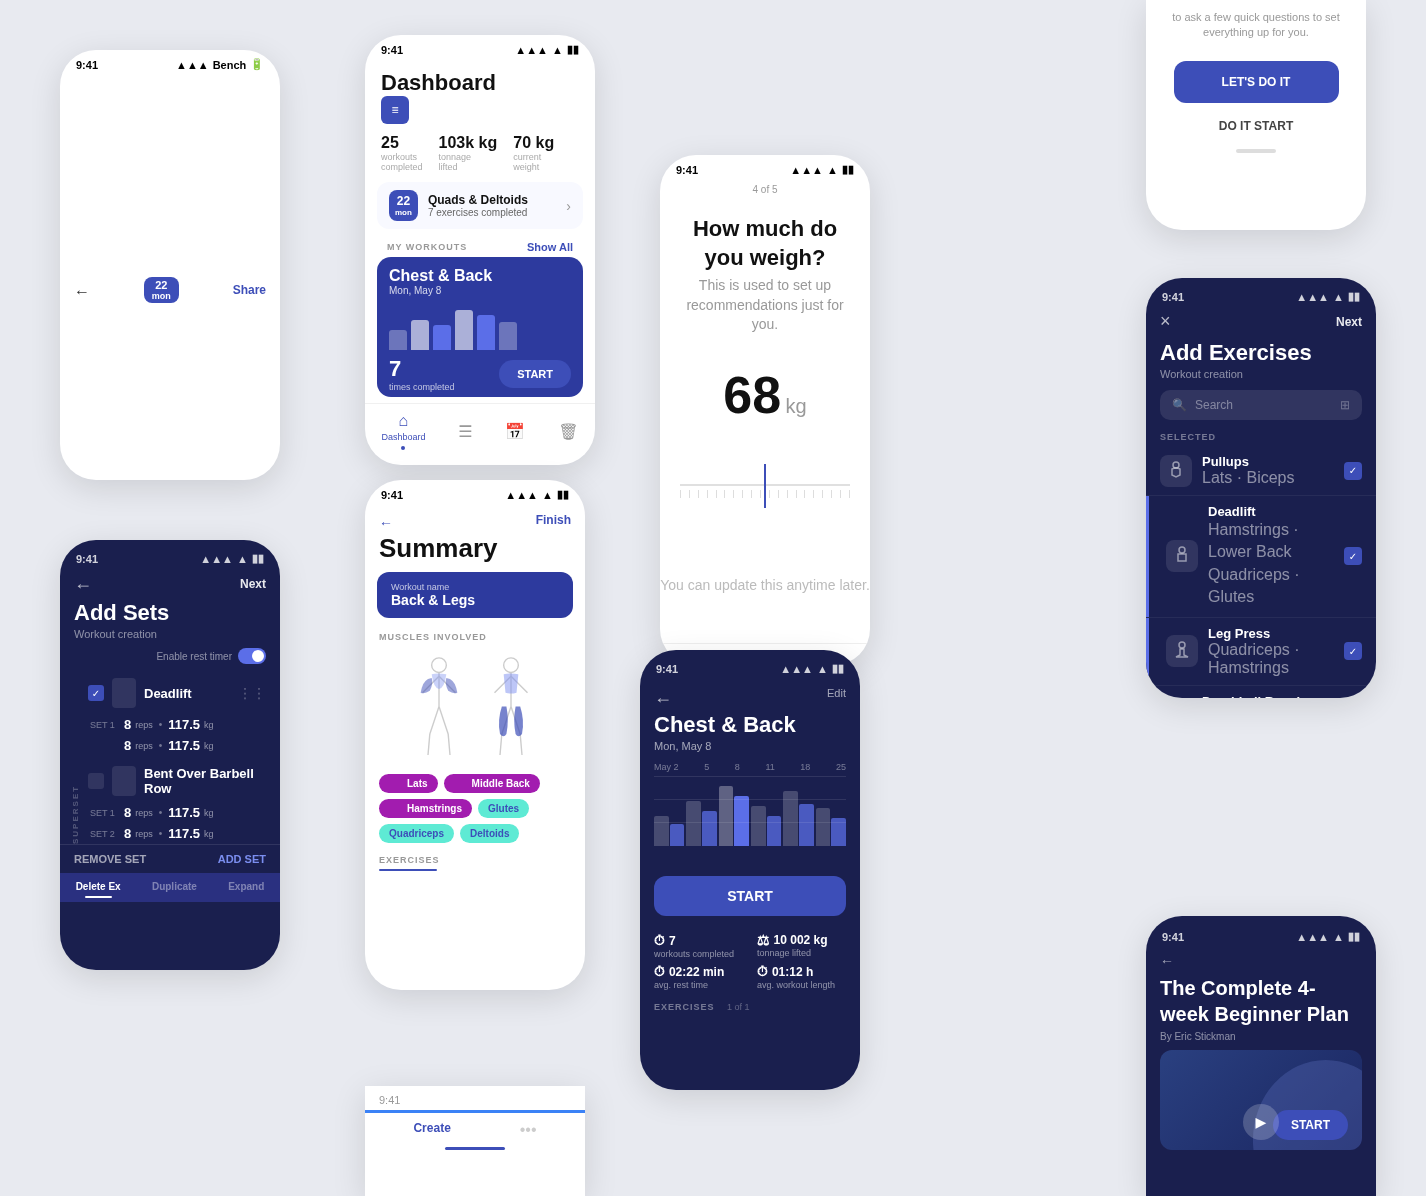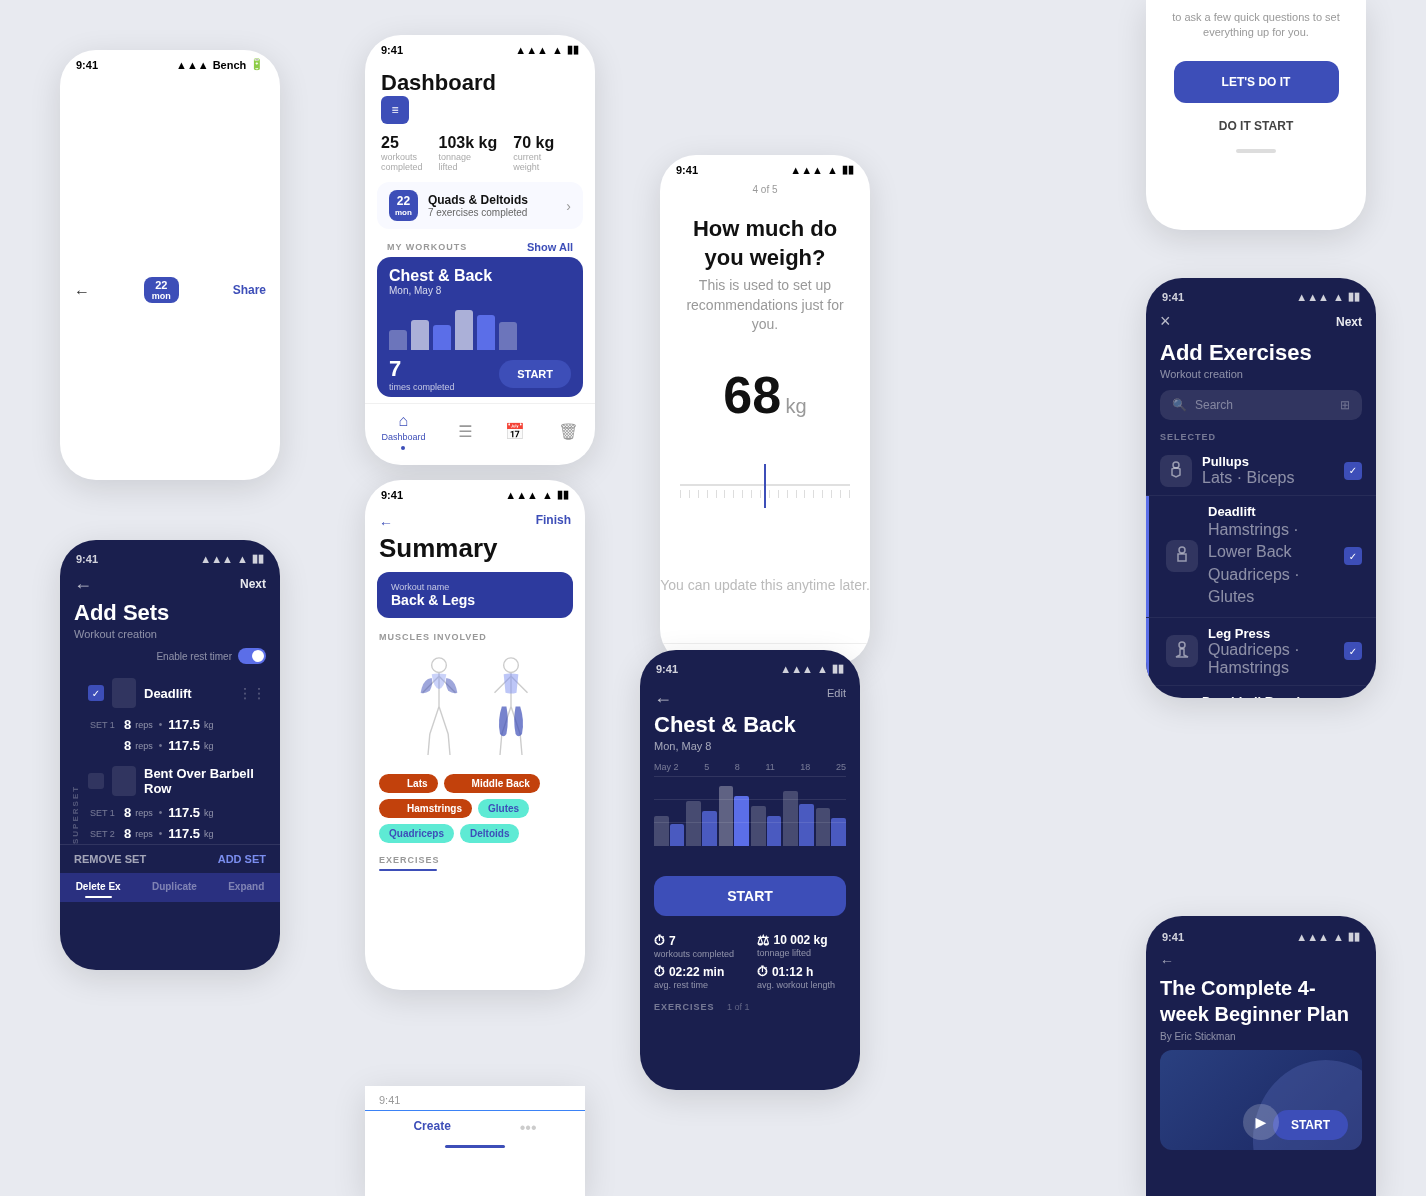--- a/index.html
+++ b/index.html
@@ -421,21 +421,21 @@
       height: 120px;
     }
 
     .summary-muscle-tags { padding: 6px 14px; display: flex; gap: 6px; flex-wrap: wrap; }
     .smt {
       padding: 4px 10px;
       border-radius: 16px;
       font-size: 10px;
       font-weight: 600;
     }
-    .smt-blue { background: #c2410c; color: white; padding-left: 28px; }
+    .smt-blue { background: #a21caf; color: white; padding-left: 28px; }
     .smt-outline { background: #5eead4; color: #3d4eb8; }
 
     .exercises-section { padding: 6px 14px; }
     .ex-section-label { font-size: 9px; font-weight: 700; color: #999; letter-spacing: 1px; margin-bottom: 4px; }
     .ex-progress-bar { height: 2px; background: #3d4eb8; width: 30%; border-radius: 1px; }
 
     .start-btn-large {
       display: block;
       width: calc(100% - 28px);
       margin: 8px 14px;
@@ -1023,18 +1023,18 @@
       <div class="play-btn">▶</div>
     </div>
     <button class="plan-start-btn">START</button>
   </div>
 </div>
 
 <div class="phone" style="position:absolute;width:220px;height:110px;bottom:0;left:365px;border-radius:0;overflow:hidden;background:white;">
   <div style="display:flex;justify-content:space-between;padding:8px 14px 4px;">
     <span style="font-size:11px;color:#999;">9:41</span>
   </div>
-  <div style="display:flex;justify-content:space-around;padding:8px 14px;border-top:1px solid #3b82f6;">
+  <div style="display:flex;justify-content:space-around;padding:8px 14px;border-top:3px solid #3b82f6;">
     <span style="font-size:12px;font-weight:600;color:#3d4eb8;">Create</span>
     <span style="font-size:16px;color:#ccc;">•••</span>
   </div>
   <div style="width:60px;height:3px;background:#3d4eb8;border-radius:2px;margin:0 auto;"></div>
 </div>
 
 </body></html>

